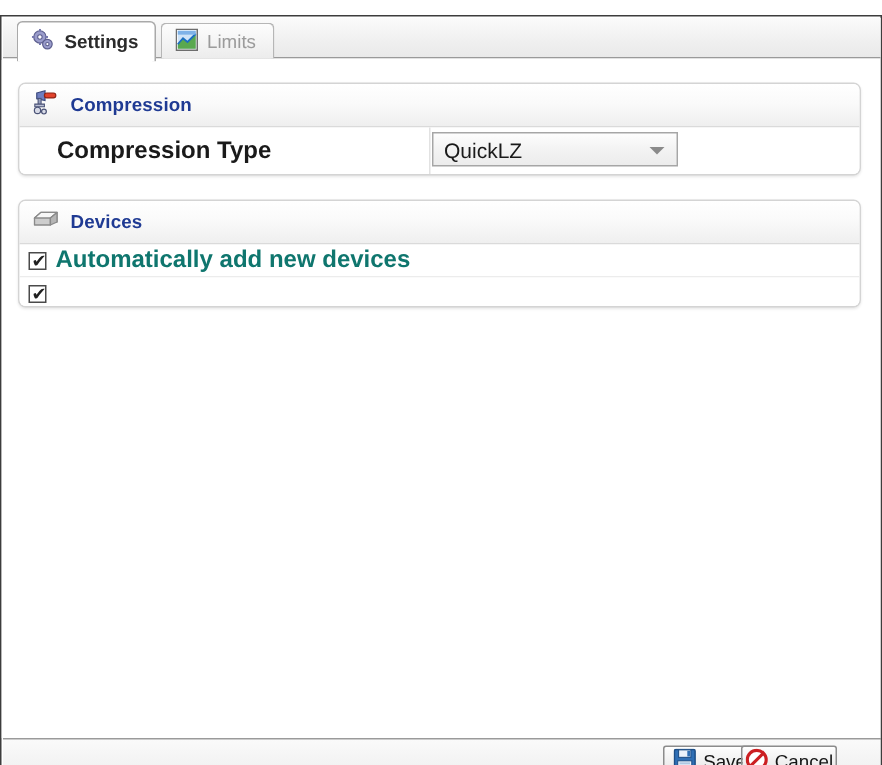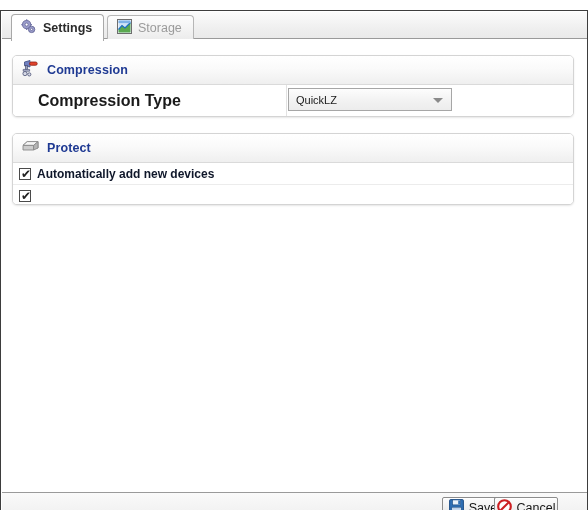--- a/index.html
+++ b/index.html
@@ -177,21 +177,21 @@
     height: 23px;
     box-sizing: border-box;
     border: 1px solid #a6a6a6;
     background: linear-gradient(to bottom, #fdfdfd 0%, #f3f3f3 50%, #ececec 100%);
     display: flex;
     align-items: center;
     cursor: default;
   }
   .combo-value {
     margin-left: 7px;
-    font-size: 11px;
+    font-size: 14px;
     color: #1a1a1a;
   }
   .combo-arrow {
     position: absolute;
     right: 8px;
     top: 9px;
     width: 0; height: 0;
     border-left: 5px solid transparent;
     border-right: 5px solid transparent;
     border-top: 5px solid #8a8a8a;
@@ -226,22 +226,22 @@
     width: 10px;
     height: 12px;
     line-height: 12px;
     font-size: 12px;
     color: #202020;
     font-family: "DejaVu Sans", sans-serif;
   }
   .check-label {
     margin-left: 6px;
     font-weight: bold;
-    font-size: 12px;
-    color: #0f172a;
+    font-size: 16px;
+    color: #0f766e;
     white-space: nowrap;
   }
 
   
   #footer {
     position: absolute;
     left: 1px;
     top: 481px;
     width: 586px;
     height: 28px;
@@ -306,21 +306,21 @@
     <div class="tab inactive">
       <span class="icn">
         <svg width="15" height="15" viewBox="0 0 15 15">
           <rect x="0.5" y="0.5" width="14" height="14" fill="#ffffff" stroke="#6d6d6d" stroke-width="1"></rect>
           <rect x="1.5" y="1.5" width="12" height="12" fill="#cfe3f7"></rect>
           <path d="M1.5 10.5 L5 6.5 L8 9 L13.5 3.5 L13.5 13.5 L1.5 13.5 Z" fill="#5aa84f"></path>
           <polyline points="1.5,10.5 5,6.5 8,9 13.5,3.5" fill="none" stroke="#1b6ec2" stroke-width="1.2"></polyline>
           <rect x="1.5" y="1.5" width="12" height="2.6" fill="#7fb2e8"></rect>
         </svg>
       </span>
-      <span class="tab-label">Storage</span>
+      <span class="tab-label">Limits</span>
     </div>
   </div>
   <div id="tab-underline"></div>
   <div id="tab-underline-2"></div>
 
   <div id="content">
 
     <div class="panel" id="panel-compression">
       <div class="panel-header">
         <span class="icn">
@@ -349,21 +349,21 @@
     <div class="panel" id="panel-devices">
       <div class="panel-header">
         <span class="icn">
           <svg width="19" height="19" viewBox="0 0 19 19">
             <path d="M2.0 8.4 L6.2 4.6 L17.0 4.6 L17.0 11.0 L5.6 11.0 Z" fill="#e6e6e6" stroke="#8a8a8a" stroke-width="0.9" stroke-linejoin="round"></path>
             <path d="M2.0 8.4 L6.2 4.6 L17.0 4.6 L12.6 8.4 Z" fill="#f7f7f7" stroke="#8a8a8a" stroke-width="0.9" stroke-linejoin="round"></path>
             <path d="M2.0 8.4 L12.6 8.4 L12.6 13.0 L2.0 13.0 Z" fill="#cdcdcd" stroke="#8a8a8a" stroke-width="0.9" stroke-linejoin="round"></path>
             <path d="M12.6 8.4 L17.0 4.6 L17.0 11.0 L12.6 13.0 Z" fill="#b5b5b5" stroke="#8a8a8a" stroke-width="0.9" stroke-linejoin="round"></path>
           </svg>
         </span>
-        <span class="panel-title">Protect</span>
+        <span class="panel-title">Devices</span>
       </div>
 
       <div class="check-row">
         <span class="checkbox">
           <span class="tick">✔</span>
         </span>
         <span class="check-label">Automatically add new devices</span>
       </div>
 
       <div class="check-row">

